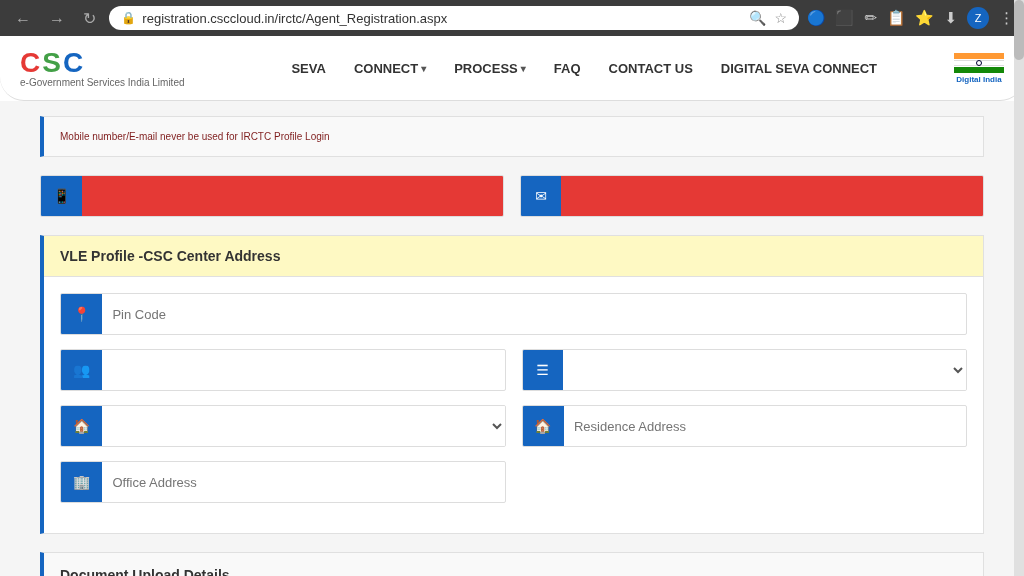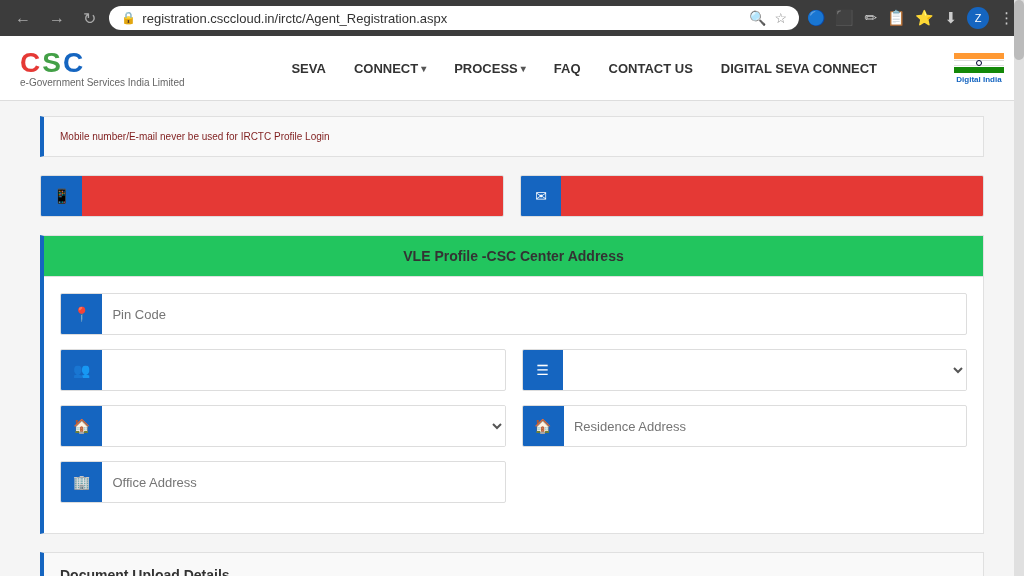--- a/index.html
+++ b/index.html
@@ -37,20 +37,21 @@
     .browser-actions { display: flex; gap: 10px; align-items: center; }
 
     
     .navbar {
       background: #fff;
       border-bottom: 1px solid #ddd;
       padding: 0 20px;
       display: flex;
       align-items: center;
       height: 65px;
+      border-radius: 24px;
     }
     .logo-area {
       display: flex;
       flex-direction: column;
       align-items: flex-start;
       margin-right: 30px;
     }
     .logo-text {
       font-size: 28px;
       font-weight: 900;
@@ -188,23 +189,22 @@
       background: #fff;
       appearance: auto;
       height: 40px;
     }
 
     .section-title-bar {
       padding: 12px 16px;
       font-size: 14px;
       font-weight: 600;
       color: #333;
-      background: #22c55e;
+      background: #fef9c3;
       border-bottom: 1px solid #e0e0e0;
-      text-align: center;
     }
     .section-body { padding: 16px; }
 
     .scrollbar {
       position: absolute;
       right: 0;
       top: 0;
       width: 10px;
       height: 100%;
       background: #e0e0e0;

